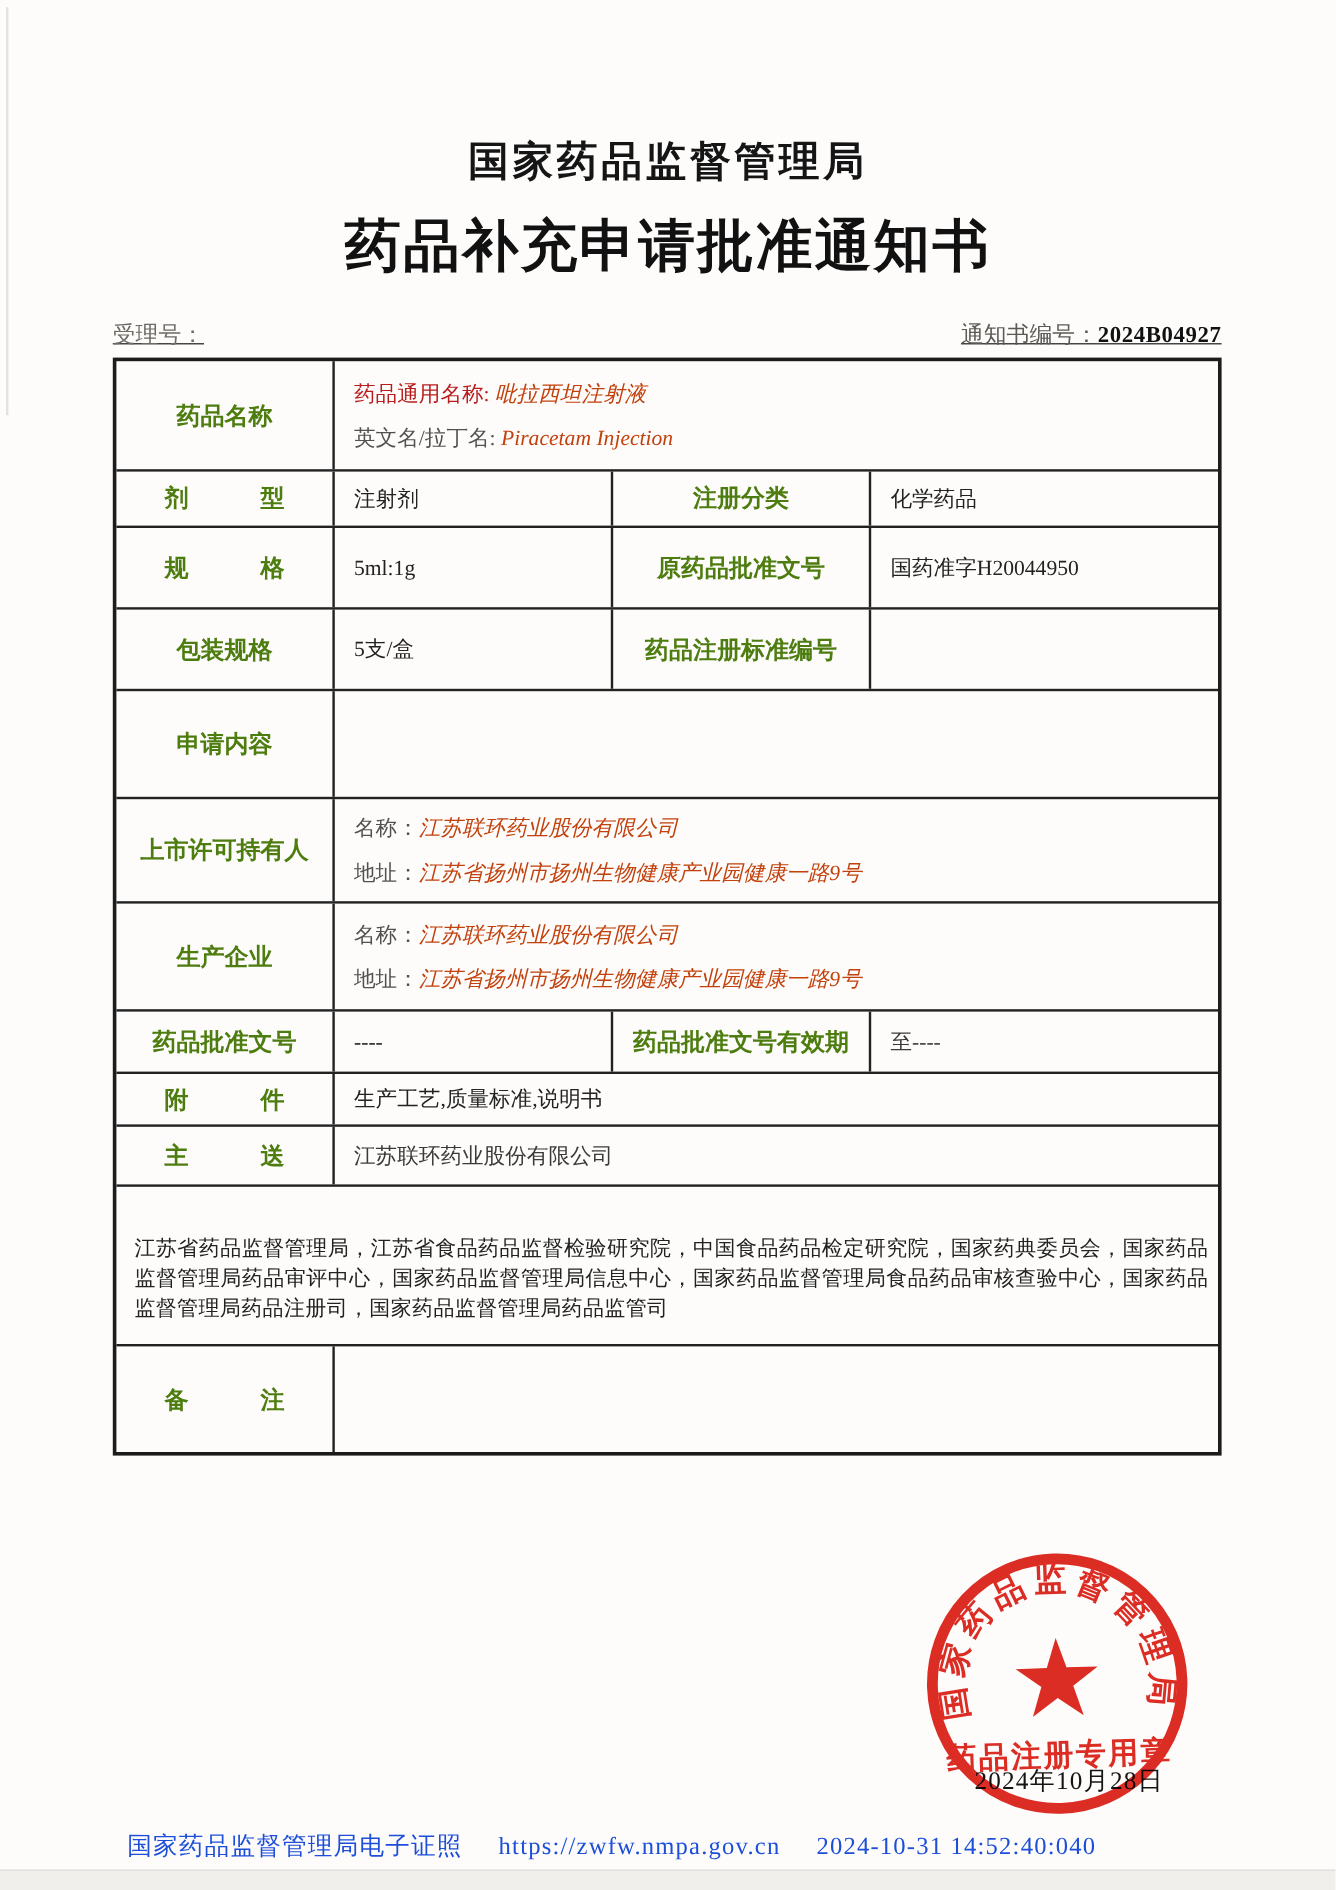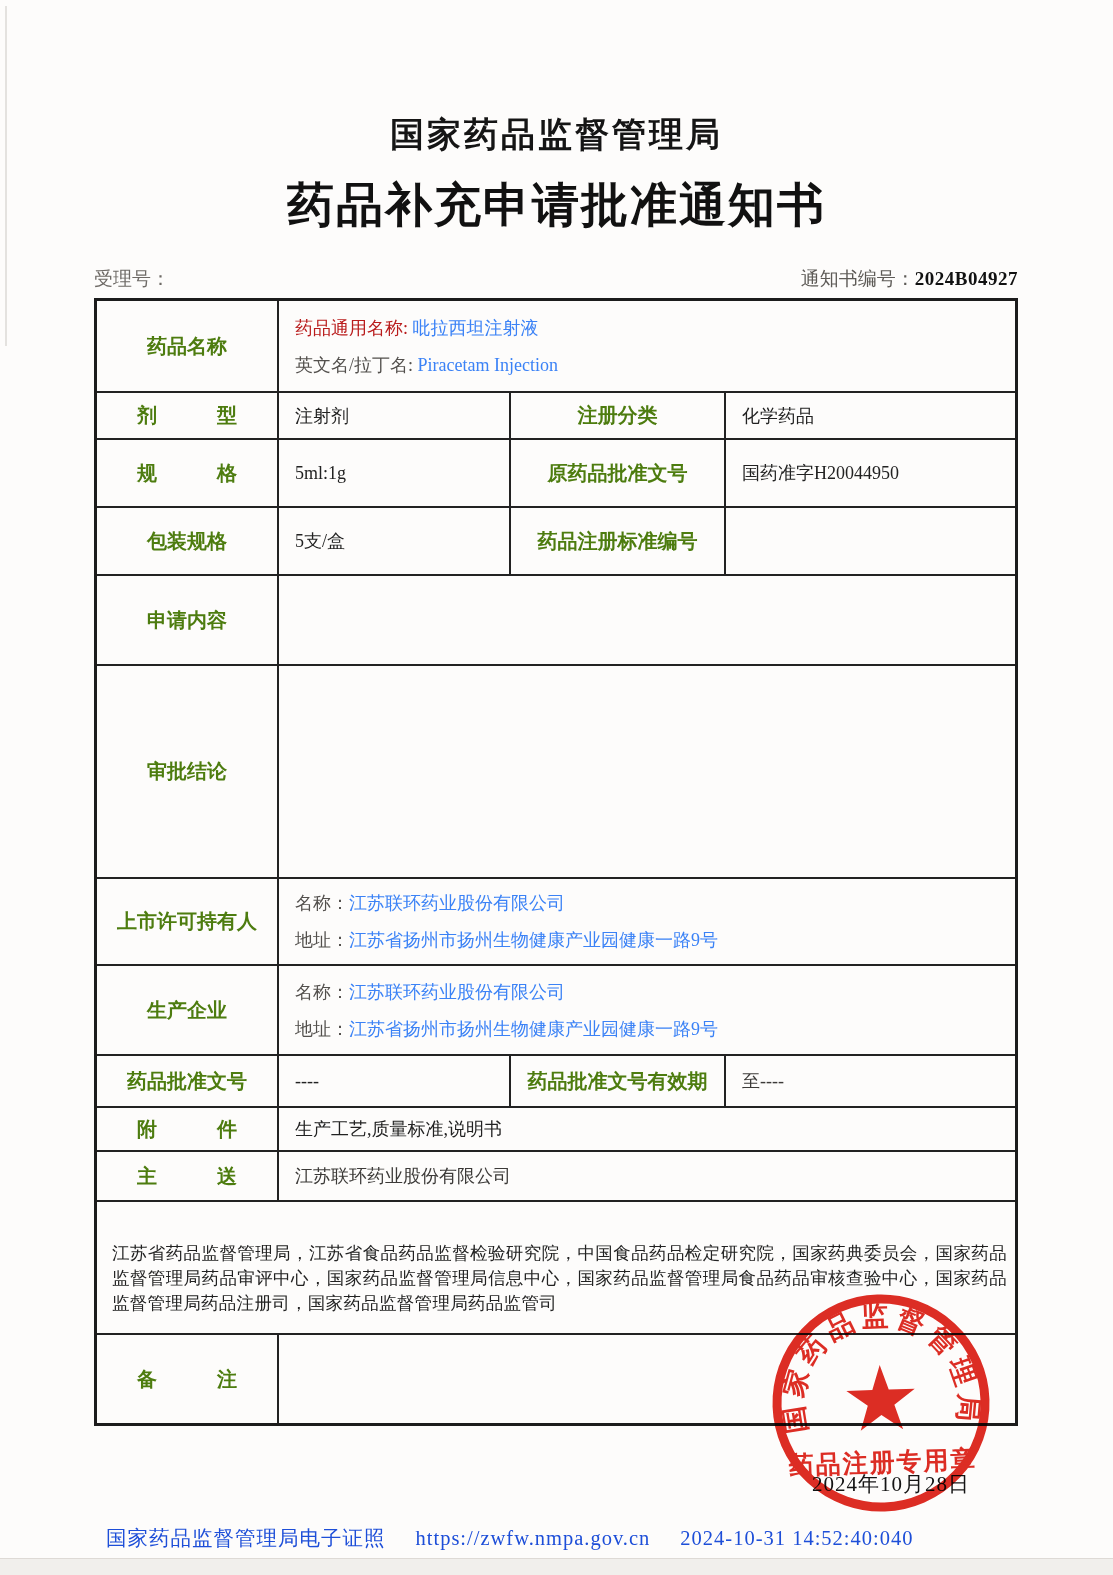--- a/index.html
+++ b/index.html
@@ -12,21 +12,21 @@
   .org-title{
     position:absolute;left:0;top:112px;width:100%;text-align:center;
     font-size:34px;font-weight:bold;letter-spacing:3px;color:#151515;
   }
   .doc-title{
     position:absolute;left:0;top:174px;width:100%;text-align:center;
     font-size:47px;font-weight:bold;letter-spacing:2px;color:#111;
   }
   .meta-row{
     position:absolute;left:94px;top:262px;width:924px;height:30px;
-    display:flex;justify-content:space-between;align-items:flex-end;font-size:19px;
+    display:flex;justify-content:space-between;align-items:flex-end;font-size:19px;text-decoration:underline;
   }
   .meta-accept{color:#6e6a66;}
   .meta-notice-label{color:#5d5a56;}
   .meta-notice-value{color:#111;font-weight:bold;letter-spacing:0.5px;}
   
   .doc-table{
     position:absolute;left:94px;top:298px;width:924px;
     border:3px solid #1c1c1c;box-sizing:border-box;background:transparent;
   }
   .tr{display:flex;border-bottom:2px solid #222;box-sizing:border-box;}
@@ -44,21 +44,21 @@
   }
   .value-cell{
     display:flex;align-items:center;font-size:18px;color:#222;padding-left:16px;
   }
   .multiline-cell{
     display:flex;flex-direction:column;justify-content:center;gap:13px;
     font-size:18px;padding-left:16px;
   }
   .subline .sub-label{color:#53504d;}
   .subline .sub-label.dark{color:#b91c1c;}
-  .subline .sub-value{color:#3b82f6;}
+  .subline .sub-value{color:#c2410c;font-style:italic;}
   .para-cell{
     font-size:17.5px;line-height:25px;color:#222;text-align:justify;
     padding:15px 8px 10px 15px;display:block;letter-spacing:0.3px;margin-top:24px;
   }
   .dim-value{color:#3c3a38;}
   
   .issue-date{
     position:absolute;left:812px;top:1470px;font-size:21px;color:#141414;letter-spacing:1px;
   }
   .stamp{
@@ -119,24 +119,20 @@
     <div class="td c2 value-cell">5支/盒</div>
     <div class="td c3 label-cell">药品注册标准编号</div>
     <div class="td c4 last value-cell"></div>
   </div>
 
   <div class="tr" style="height:90px">
     <div class="td c1 label-cell">申请内容</div>
     <div class="td merged last value-cell"></div>
   </div>
 
-  <div class="tr" style="height:213px">
-    <div class="td c1 label-cell">审批结论</div>
-    <div class="td merged last value-cell"></div>
-  </div>
 
   <div class="tr" style="height:87px">
     <div class="td c1 label-cell">上市许可持有人</div>
     <div class="td merged last multiline-cell">
       <div class="subline"><span class="sub-label">名称：</span><span class="sub-value">江苏联环药业股份有限公司</span></div>
       <div class="subline"><span class="sub-label">地址：</span><span class="sub-value">江苏省扬州市扬州生物健康产业园健康一路9号</span></div>
     </div>
   </div>
 
   <div class="tr" style="height:90px">

